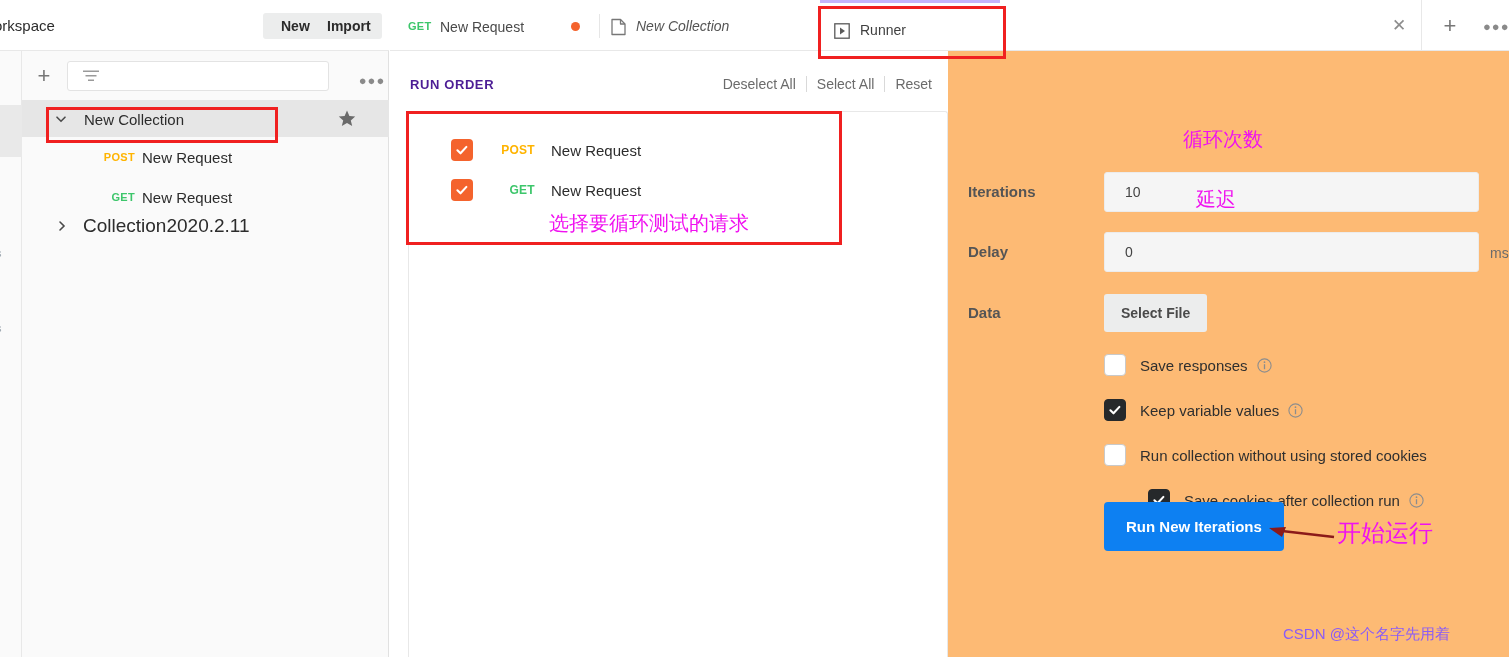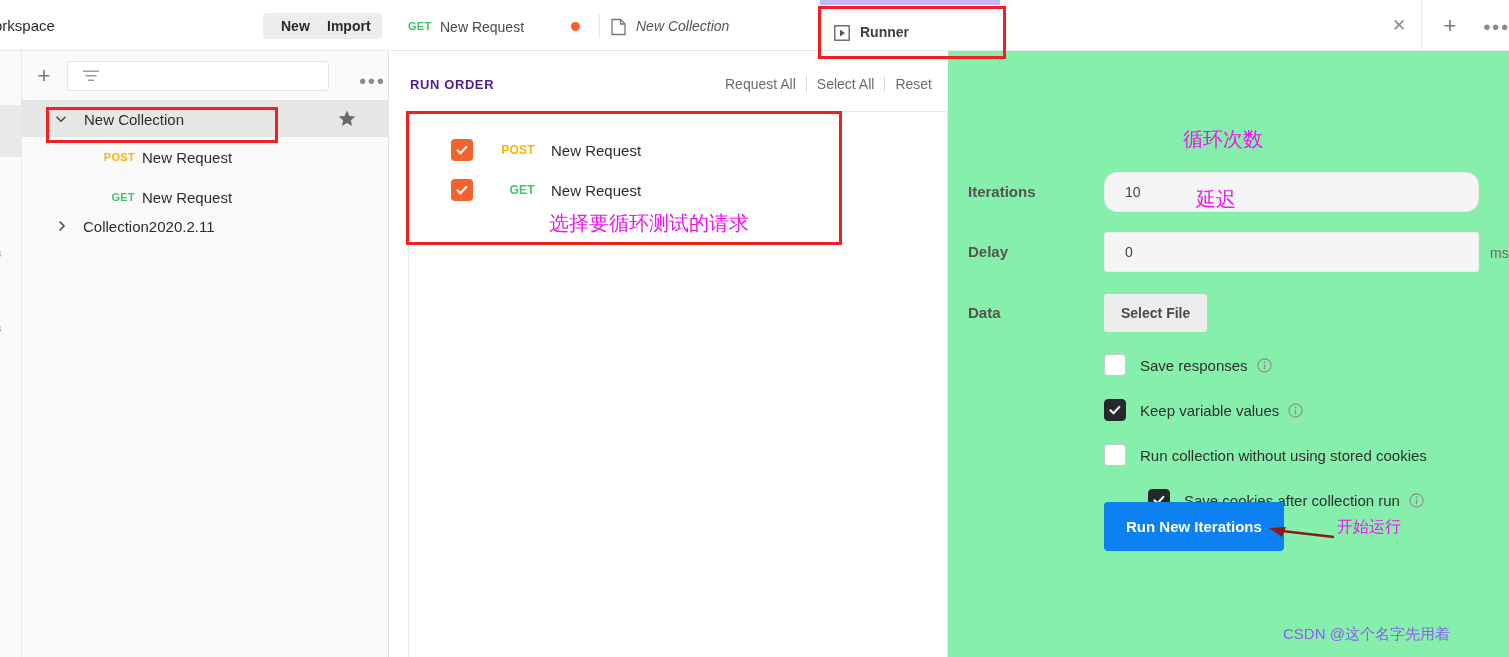--- a/index.html
+++ b/index.html
@@ -119,21 +119,21 @@
   .m-get  { left: 65px; color: #3dc66b; }
   .req-name {
     position: absolute; left: 120px;
     font-size: 15px; color: #2c2c2c; white-space: nowrap;
   }
 
   .row-collection2 { top: 158px; height: 34px; }
   .chev2 { position: absolute; left: 33px; top: 50%; transform: translateY(-50%); }
   .coll2-name {
     position: absolute; left: 61px; top: 50%; transform: translateY(-50%);
-    font-size: 15px; color: #2c2c2c; white-space: nowrap;
+    font-size: 19px; color: #2c2c2c; white-space: nowrap;
   }
 
   
   .tabbar {
     position: absolute; left: 390px; top: 0;
     width: 1119px; height: 51px;
     background: #ffffff;
     border-bottom: 1px solid #e8e8e8;
   }
   .tab {
@@ -160,22 +160,21 @@
     background: #f4632d;
   }
   .tab-collection { left: 220px; width: 185px; }
   .doc-ico { position: absolute; left: 0px; top: 18px; }
   .tab-coll-label {
     position: absolute; left: 26px; top: 18px;
     font-size: 14px; color: #555; font-style: italic;
   }
   .tab-runner {
     left: 430px; width: 180px;
-    border-top: 5px solid #c4b5fd;
-    font-weight: bold;
+    border-top: 3px solid #c4b5fd;
   }
   .play-ico { position: absolute; left: 14px; top: 20px; }
   .tab-runner-label {
     position: absolute; left: 40px; top: 19px;
     font-size: 14px; color: #3f3f3f;
   }
   .tab-close {
     position: absolute; left: 1000px; top: 17px;
     width: 18px; height: 18px;
     color: #8d8d8d; font-size: 17px; line-height: 18px;
@@ -249,39 +248,39 @@
   .rname {
     position: absolute; left: 142px; top: 50%;
     transform: translateY(-50%);
     font-size: 15px; color: #2c2c2c;
   }
 
   
   .settings {
     position: absolute; left: 948px; top: 51px;
     width: 561px; height: 606px;
-    background: #86efac;
+    background: #fdba74;
   }
   .srow-label {
     position: absolute;
     font-size: 15px; color: #555; font-weight: 600;
   }
   .sfield {
     position: absolute;
     height: 40px;
     background: #f5f5f5; border: 1px solid #ececec; border-radius: 3px;
     display: flex; align-items: center;
     font-size: 14px; color: #444;
     padding-left: 20px;
     cursor: text;
   }
   .lbl-iter  { left: 20px;  top: 132px; }
   .lbl-delay { left: 20px;  top: 192px; text-align: center; }
   .lbl-data  { left: 20px;  top: 253px; }
-  .fld-iter  { left: 156px; top: 121px; width: 375px; border-radius: 13px; }
+  .fld-iter  { left: 156px; top: 121px; width: 375px; }
   .fld-delay { left: 156px; top: 181px; width: 375px; }
   .ms-label {
     position: absolute; left: 542px; top: 194px;
     font-size: 14px; color: #6b6b6b;
   }
   .select-file {
     position: absolute; left: 156px; top: 243px;
     height: 38px; padding: 0 17px;
     background: #eceded; border: none; border-radius: 3px;
     font-family: "Liberation Sans", sans-serif;
@@ -330,21 +329,21 @@
   .anno-text {
     position: absolute;
     color: #f012f0;
     font-family: "Liberation Sans", sans-serif;
     white-space: nowrap;
     pointer-events: none;
   }
   .anno-runlist { left: 549px;  top: 210px; font-size: 20px; }
   .anno-iter    { left: 1183px; top: 126px; font-size: 20px; }
   .anno-delay   { left: 1196px; top: 186px; font-size: 20px; }
-  .anno-run     { left: 1337px; top: 517px; font-size: 16px; font-family: Liberation Mono, monospace; }
+  .anno-run     { left: 1337px; top: 517px; font-size: 24px; font-family: Liberation Mono, monospace; }
 
   .anno-arrow {
     position: absolute; left: 1266px; top: 523px;
     pointer-events: none;
   }
 
   .watermark {
     position: absolute; left: 1283px; top: 625px;
     font-size: 15px; color: #8b5cf6;
     white-space: nowrap; pointer-events: none;
@@ -438,21 +437,21 @@
 
     <div class="tab-newblock"></div>
     <div class="tab-plus">+</div>
     <div class="tab-dots">●●●</div>
 
   </div>
 
   <div class="run-order-header">
     <div class="ro-title">RUN ORDER</div>
     <div class="ro-actions">
-      <div class="ro-action">Request All</div>
+      <div class="ro-action">Deselect All</div>
       <div class="ro-div"></div>
       <div class="ro-action">Select All</div>
       <div class="ro-div"></div>
       <div class="ro-action">Reset</div>
     </div>
   </div>
 
   <div class="run-list">
     <div class="run-item i0">
       <div class="rcb">

